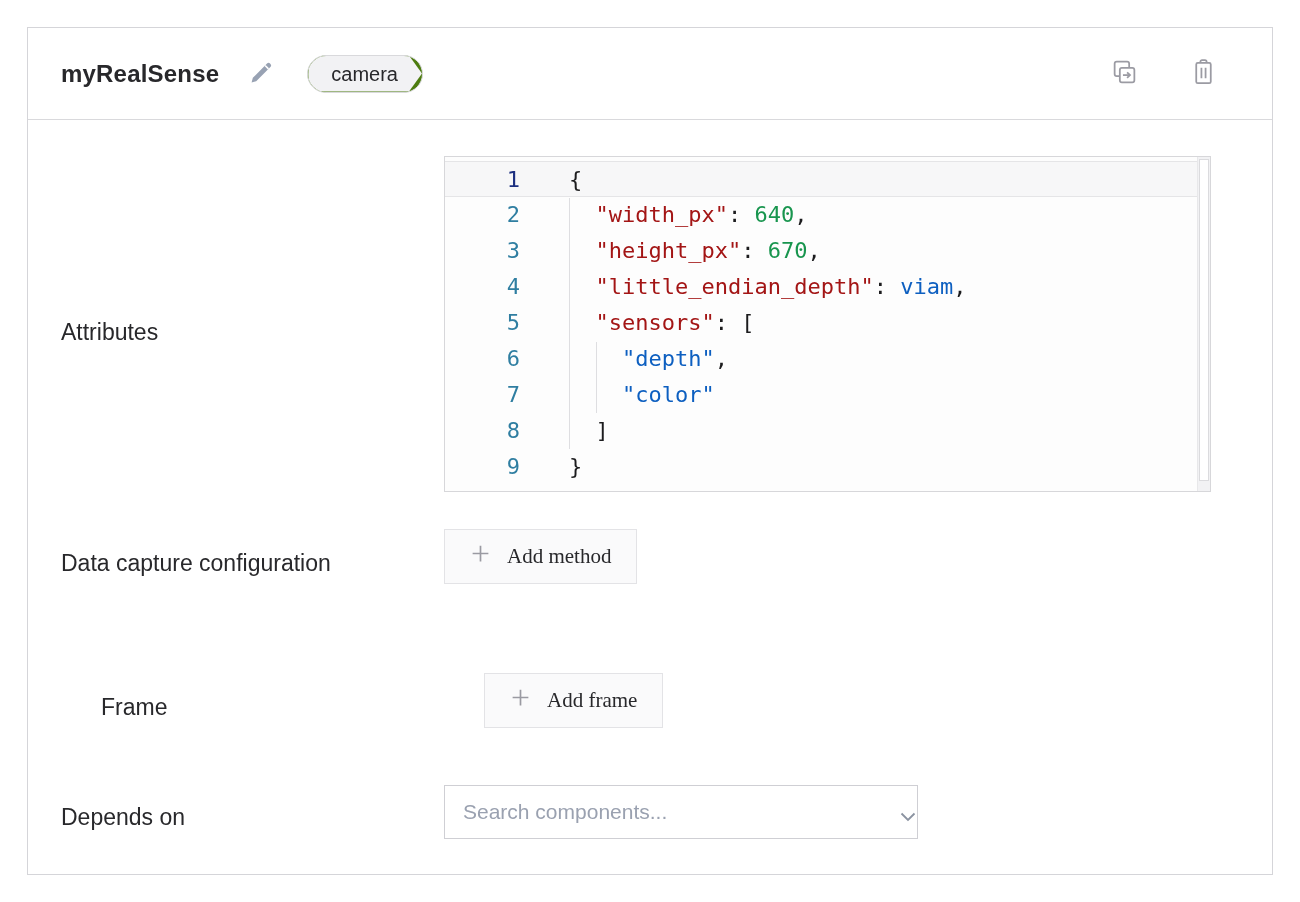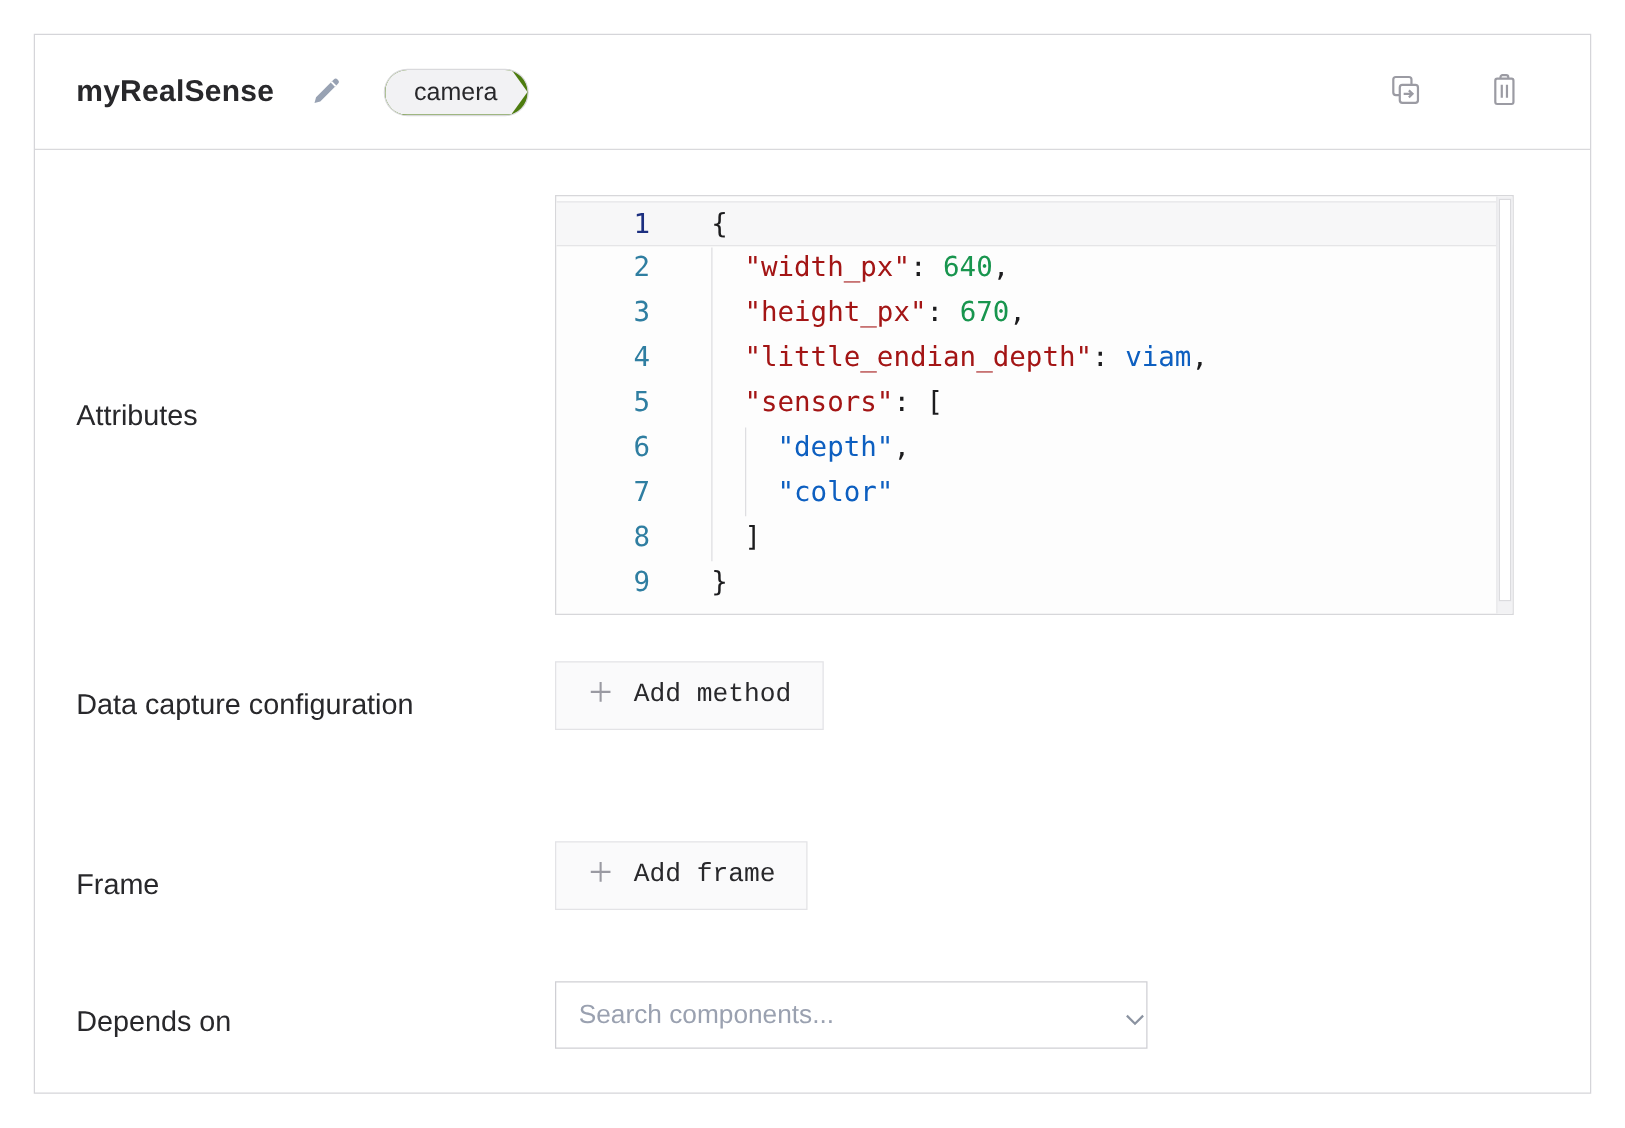--- a/index.html
+++ b/index.html
@@ -36,21 +36,21 @@
   .card-body { padding:36px 32px 0 33px; }
   .row { display:flex; align-items:center; }
   .row-label { width:383px; flex:none; font-size:23px; color:#28282b; line-height:40px; }
   .row-label .wrap { display:inline-block; max-width:272px; }
 
   .row-attributes { margin-bottom:37px; }
   .row-attributes .row-label { padding-top:16px; }
   .row-datacapture { margin-bottom:89px; }
   .row-datacapture .row-label { padding-top:12px; }
   .row-frame { margin-bottom:57px; }
-  .row-frame .row-label { padding-top:12px; }
+  .row-frame .row-label { padding-top:12px;margin-left:40px; }
   .row-depends .row-label { padding-top:9px; }
 
   
   .editor {
     position:relative; width:767px; height:336px;
     border:1px solid #d7d7da; background:#fdfdfd;
     font-family:"DejaVu Sans Mono", monospace;
     font-size:22px; line-height:36px;
     padding-top:4px; overflow:hidden;
   }
@@ -73,21 +73,21 @@
   .guide-l1 { left:151px; top:185px; height:71px; }
 
   .sb-track { position:absolute; top:0; right:0; width:13px; height:100%; background:#f2f2f4; border-left:1px solid #e8e8ea; z-index:3; }
   .sb-thumb { position:absolute; top:2px; left:1px; right:1px; bottom:10px; background:#fff; border:1px solid #dbdbde; }
 
   
   .add-btn {
     display:inline-flex; align-items:center; gap:16px;
     height:55px; padding:0 25px;
     background:#fafafb; border:1px solid #e3e3e6;
-    font-family:Liberation Mono, monospace; font-size:21px; color:#28282b;
+    font-family:Liberation Serif, serif; font-size:21px; color:#28282b;
     cursor:pointer;
   }
   .select-wrap { position:relative; width:498px; }
   .select-input {
     width:474px; height:54px; border:1px solid #cfcfd4; background:#fff;
     padding:0 50px 0 18px; font-family:"Liberation Sans", sans-serif; font-size:21px; color:#28282b;
     outline:none;
   }
   .select-input::placeholder { color:#9aa1b0; opacity:1; }
   .select-chevron { position:absolute; right:26px; top:23px; pointer-events:none; }

